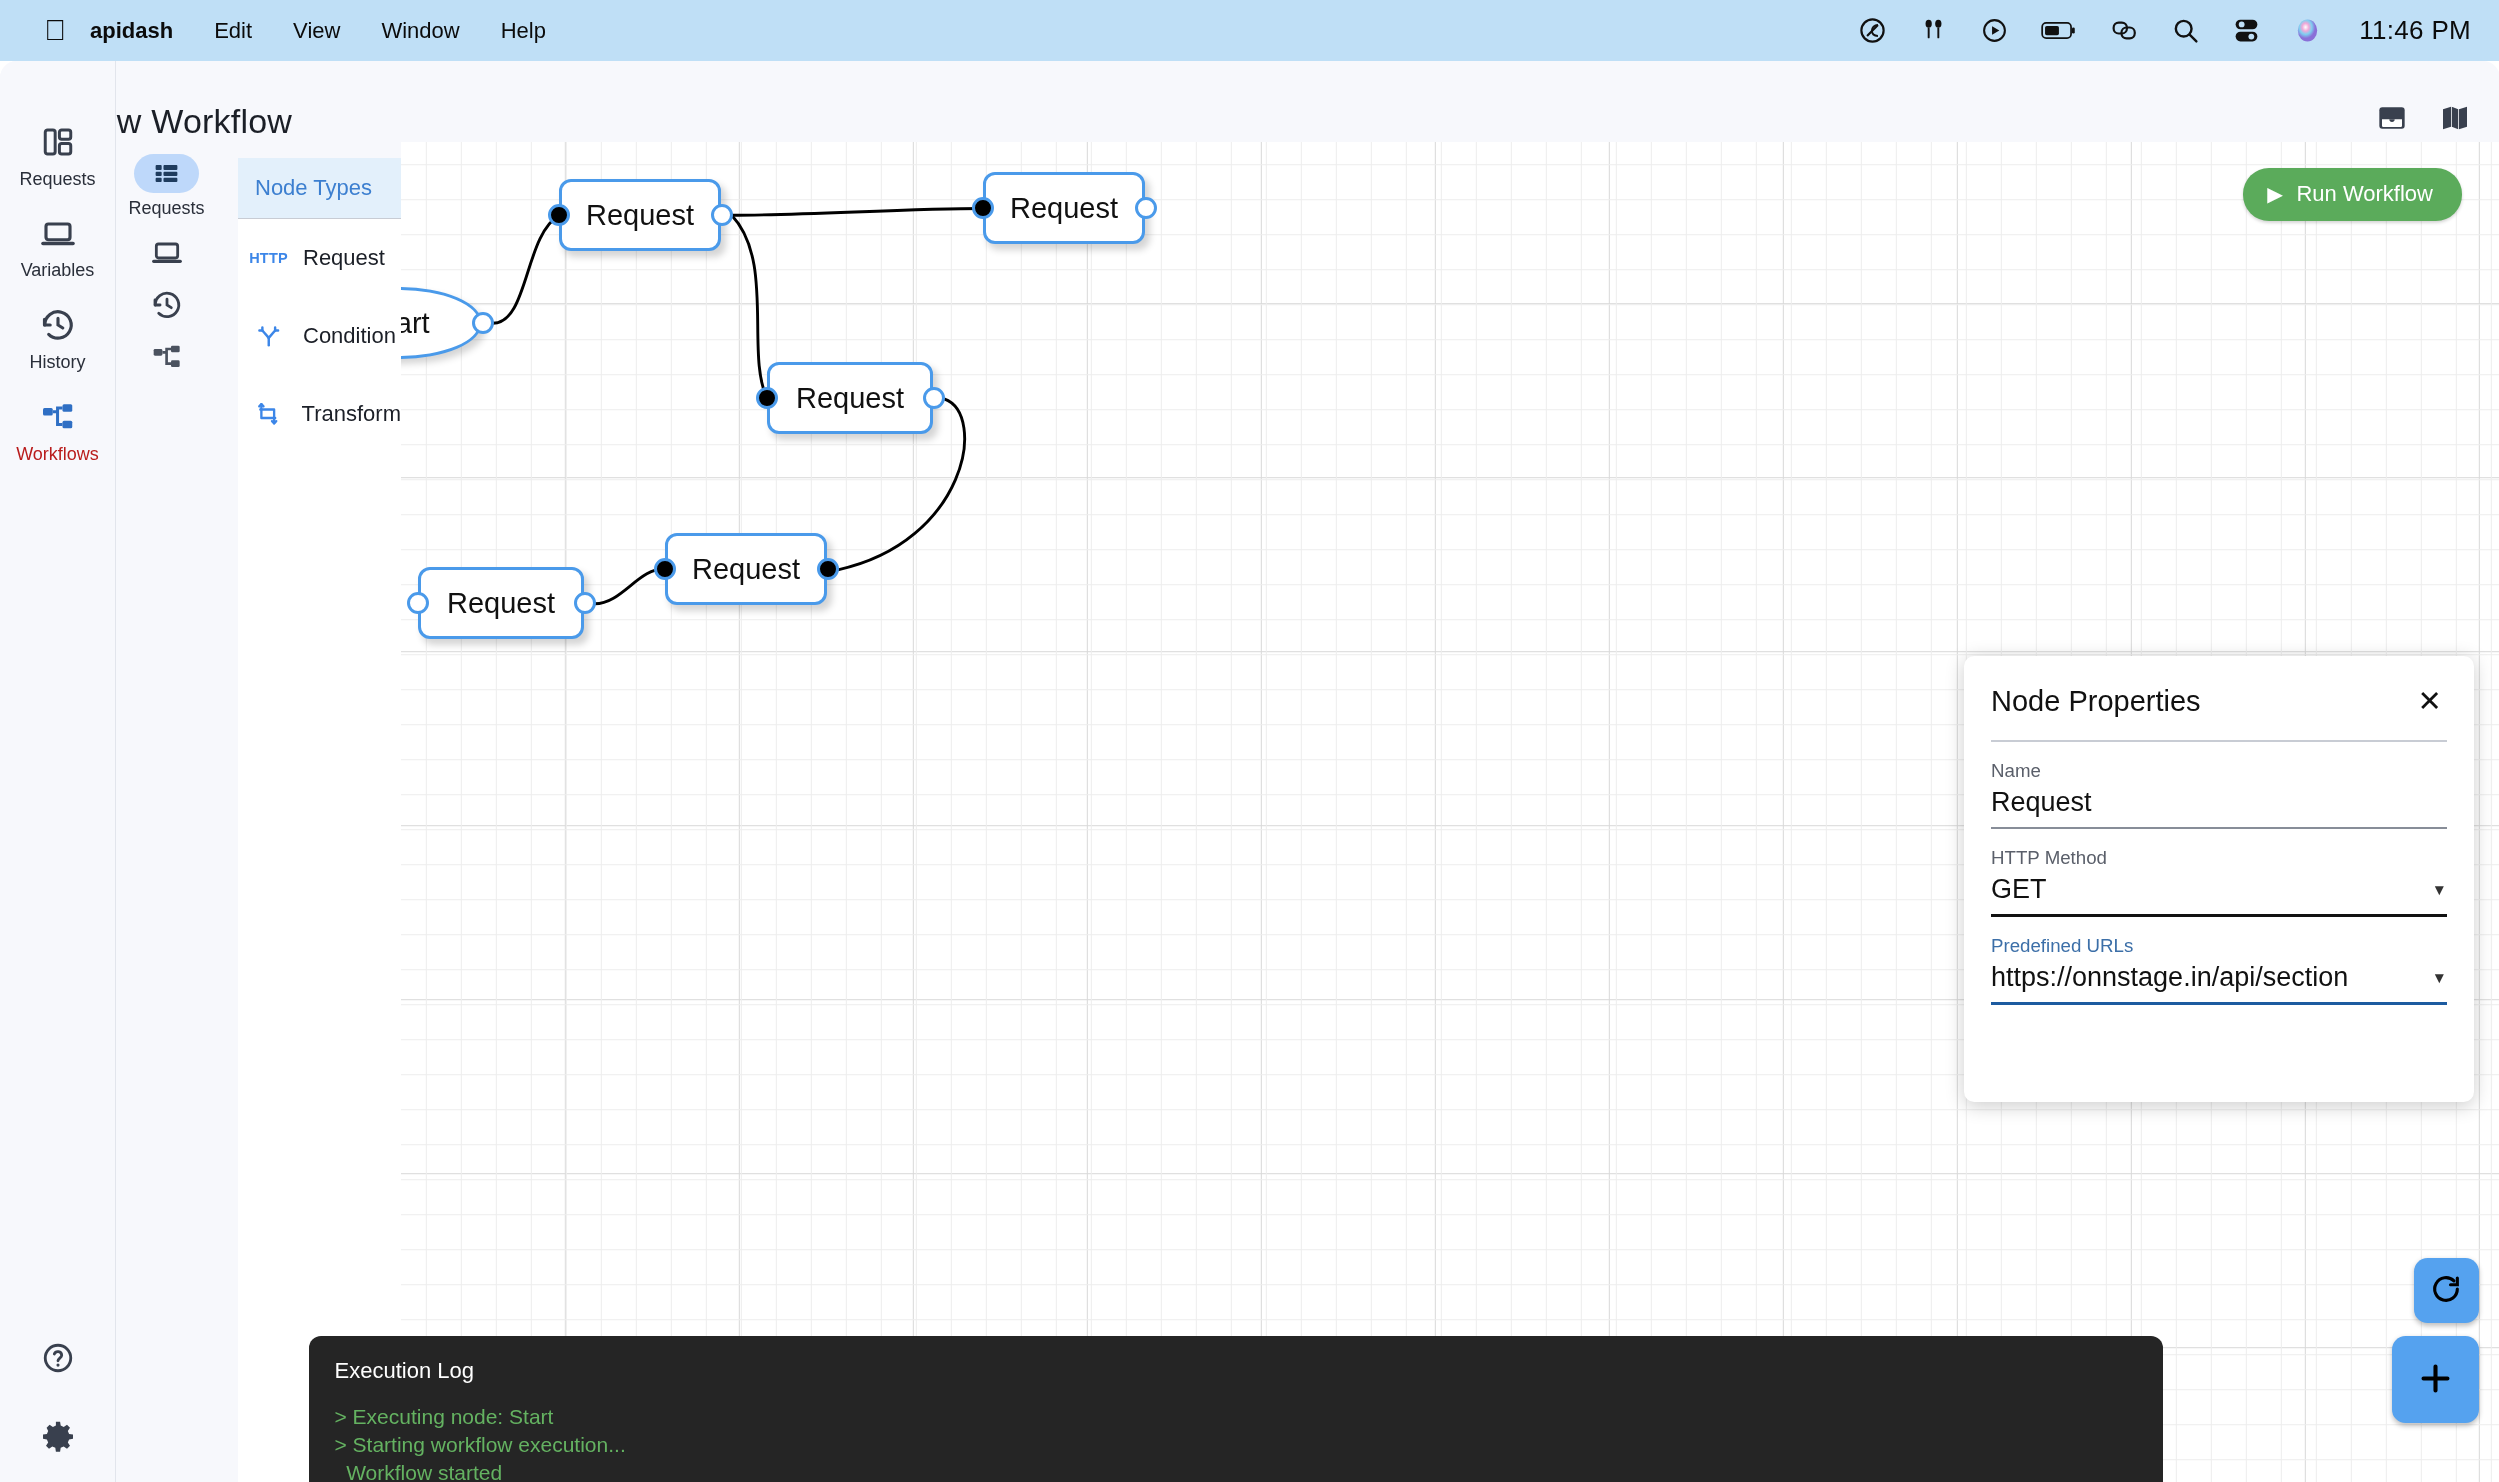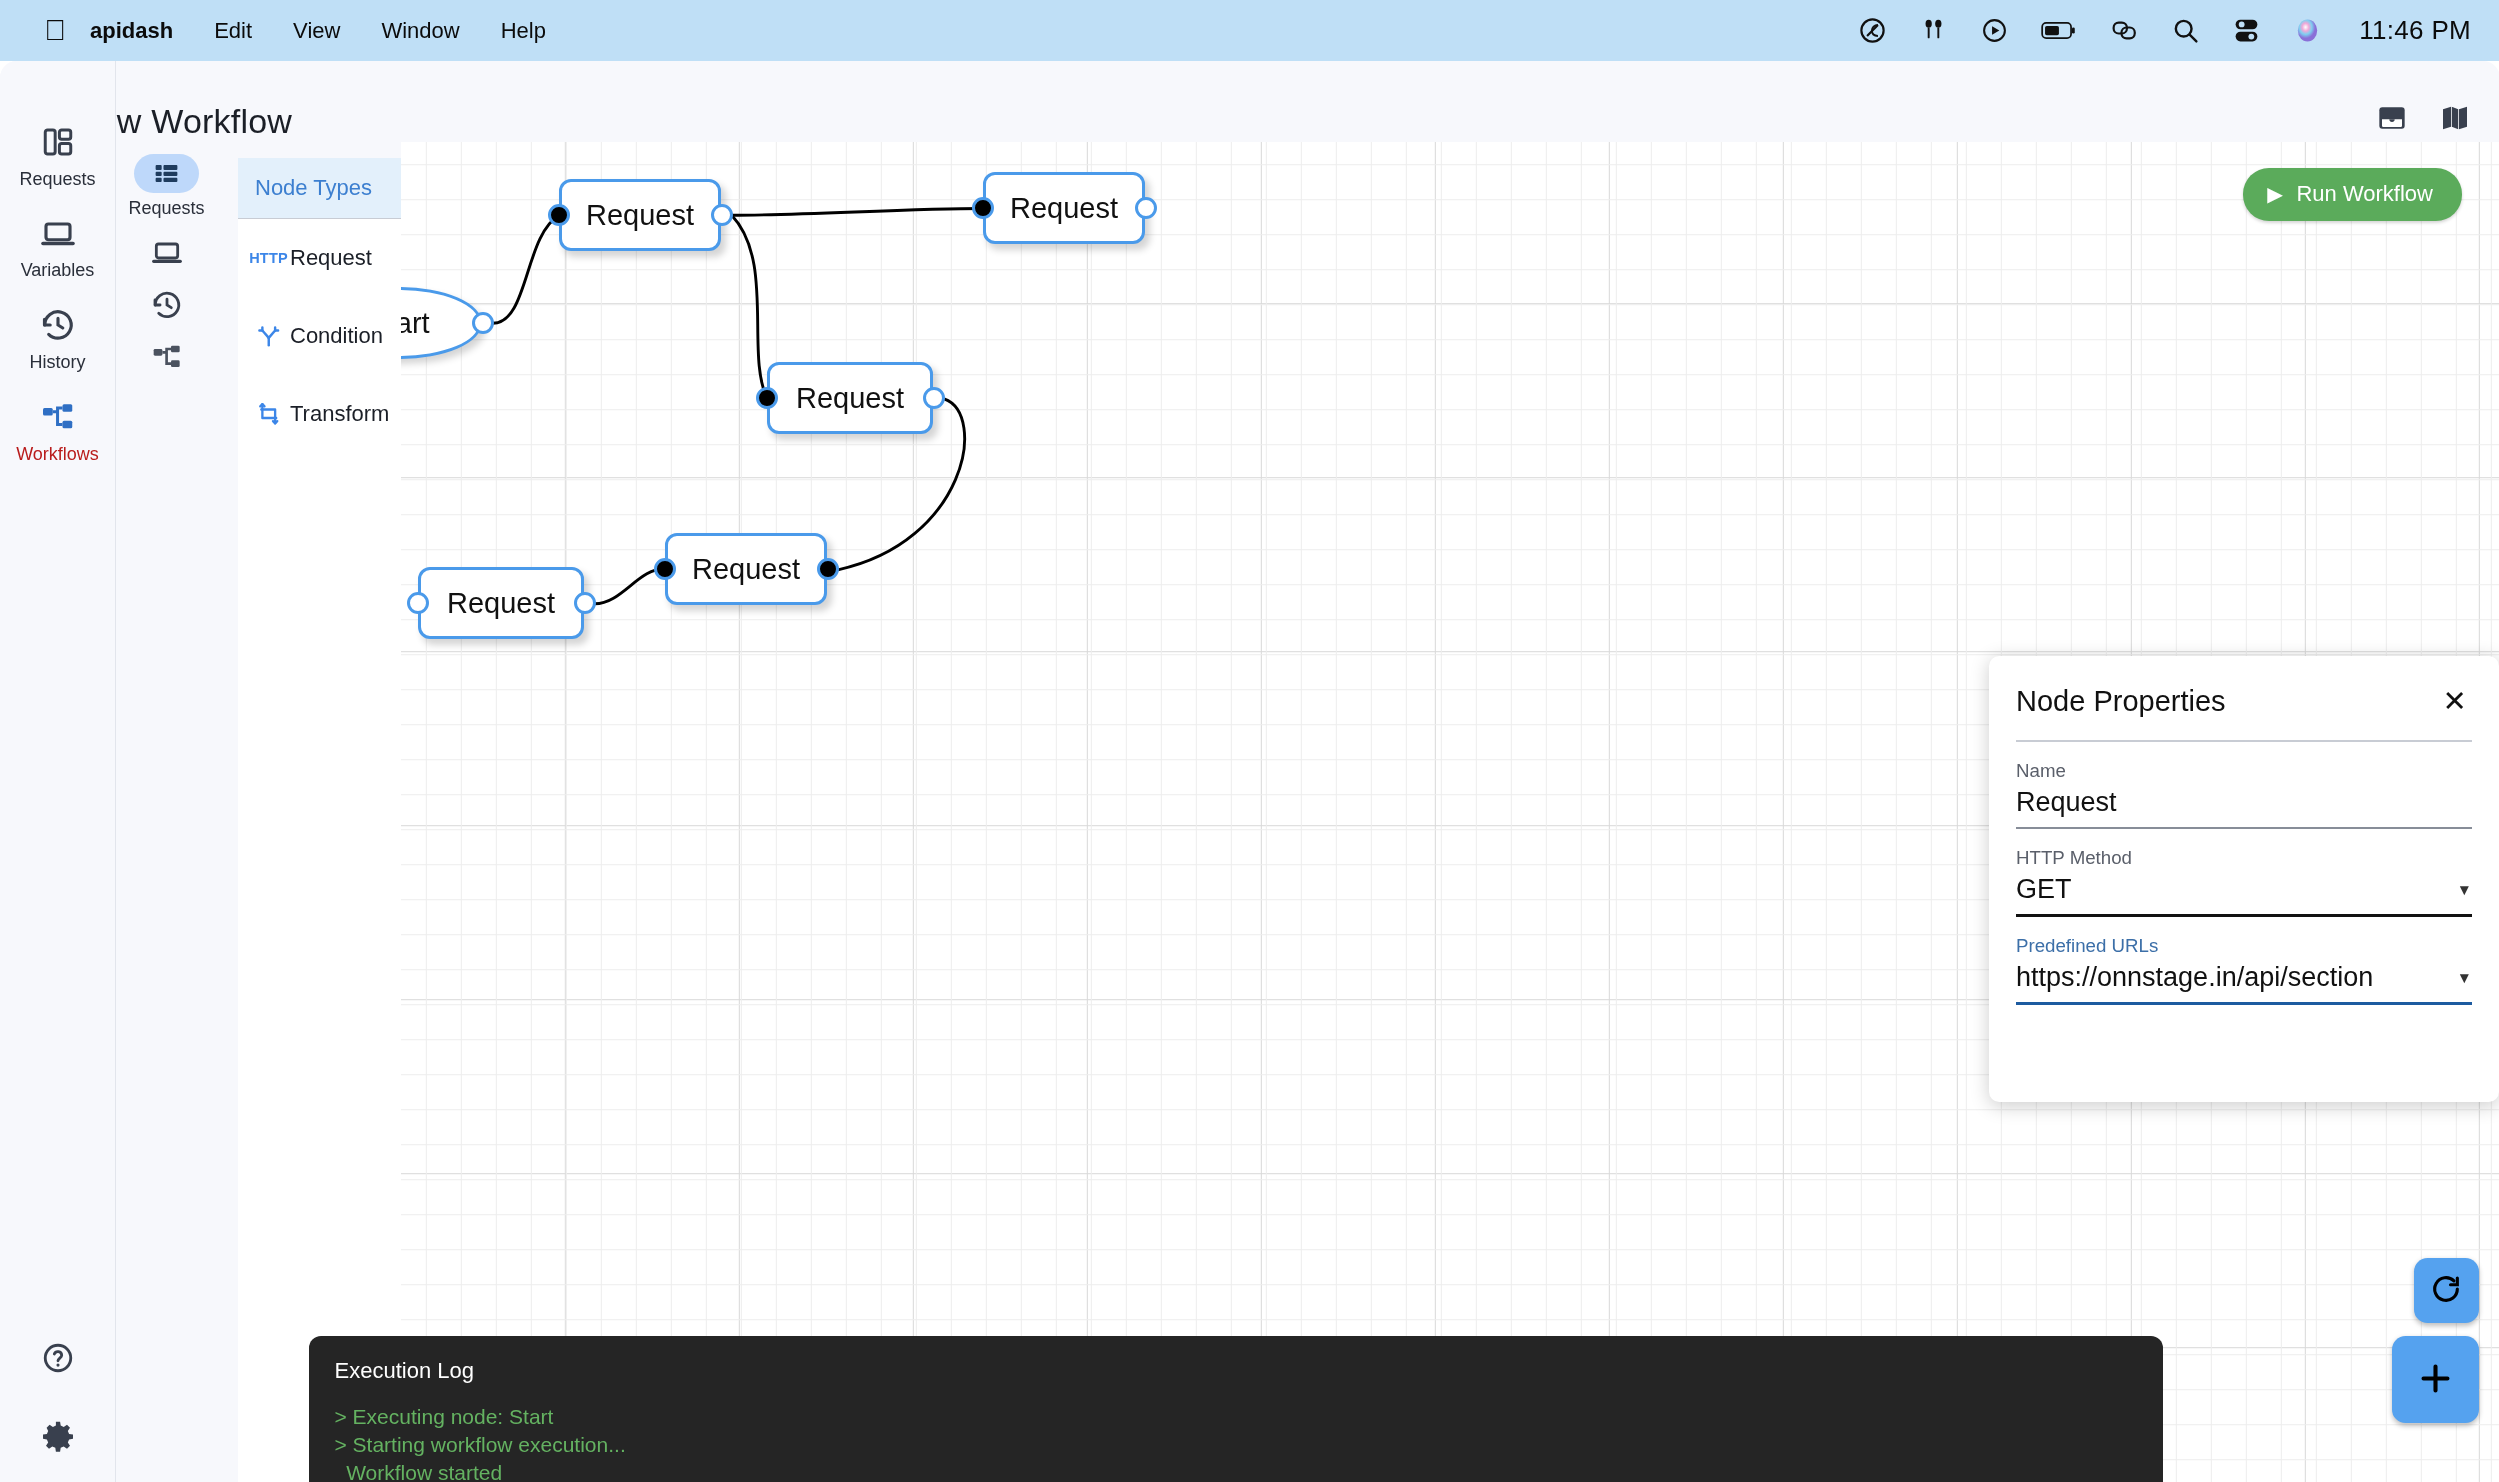--- a/index.html
+++ b/index.html
@@ -77,21 +77,21 @@
     position: absolute; left: 238px; top: 81px; width: 163px; height: 1341px;
     background: #ffffff;
     margin-top: 16px;
   }
   .nt-head {
     height: 61px; background: #e3f0fb;
     border-bottom: 1.7px solid #c8ccd4;
     display: flex; align-items: center; padding-left: 17px;
     font-size: 22px; color: #3c7fd0;
   }
-  .nt-item { height: 78px; display: flex; align-items: center; padding-left: 17px; gap: 8px; cursor: pointer; }
+  .nt-item { height: 78px; display: flex; align-items: center; padding-left: 17px; gap: 21px; cursor: pointer; }
   .nt-item .ntlabel { font-size: 22px; color: #1b1f27; }
   .nt-icon { width: 27px; display: flex; align-items: center; justify-content: center; }
   .http-badge { font-size: 14.5px; font-weight: bold; color: #3c86e8; letter-spacing: 0.2px; }
 
   
   .canvas {
     position: absolute; left: 401px; top: 81px; width: 2098px; height: 1341px;
     background-color: #ffffff;
     background-image:
       linear-gradient(to right, #ededed 1.3px, transparent 1.3px),
@@ -136,21 +136,20 @@
   .port.filled { background: #000; border-color: #4a9aea; }
 
   svg.edges { position: absolute; left: 0; top: 0; width: 2098px; height: 1341px; pointer-events: none; }
 
   
   .props {
     position: absolute; left: 1964px; top: 595px; width: 510px; height: 446px;
     background: #fff; border-radius: 10.2px;
     box-shadow: 0 3.4px 18.7px rgba(0,0,0,.20);
     padding: 29px 27px 0 27px;
-    margin-left: 25px;
   }
   .props-head { display: flex; align-items: center; justify-content: space-between; }
   .props-title { font-size: 29px; color: #111; }
   .props-close { font-size: 29px; color: #111; cursor: pointer; line-height: 1; padding: 1.7px 5.1px; }
   .props-rule { height: 1.7px; background: #c8ccd4; margin-top: 22px; }
   .field { margin-top: 18.7px; }
   .field-label { font-size: 18.7px; color: #5a5f6a; }
   .field-label.link { color: #3c6fa8; }
   .field-value {
     font-size: 27px; color: #111; padding: 5.1px 0 8.5px 0;

